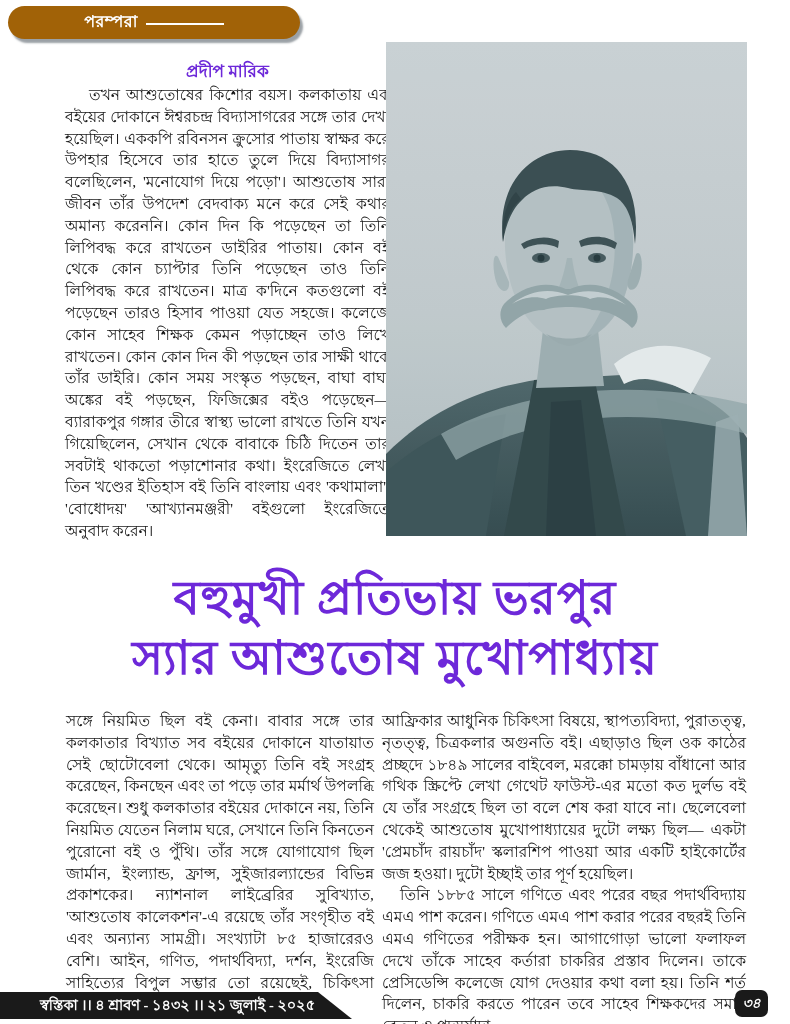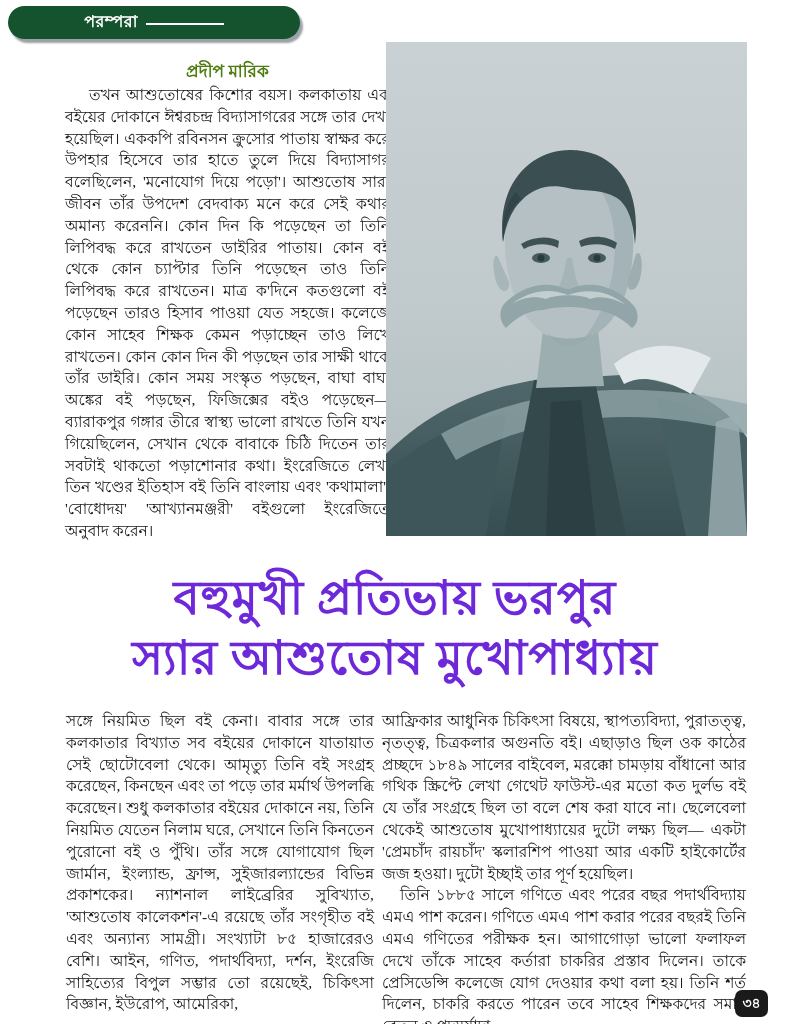--- a/index.html
+++ b/index.html
@@ -6,35 +6,35 @@
   html,body { background:#e8e8e8; }
   .page {
     position:relative; width:790px; height:1024px; margin:0 auto;
     background:#ffffff; overflow:hidden;
     font-family:"Liberation Serif","DejaVu Serif",serif;
     color:#161616;
   }
   
   .tag-pill {
     position:absolute; left:8px; top:6px; width:292px; height:33px;
-    background:#14532d; border-radius:17px;
+    background:#a16207; border-radius:17px;
     box-shadow:3px 4px 2px rgba(130,138,144,0.8);
     display:flex; align-items:center; justify-content:center;
   }
   .tag-pill .tag-label {
     color:#ffffff; font-size:16px; font-weight:bold; letter-spacing:.5px;
     font-family:"Liberation Sans","DejaVu Sans",sans-serif;
   }
   .tag-pill .tag-rule {
     width:78px; height:2px; background:#ffffff; margin-left:8px; margin-top:2px;
   }
   
   .byline {
     position:absolute; left:65px; top:58px; width:325px;
-    text-align:center; font-weight:bold; font-size:17px; color:#4d7c0f;
+    text-align:center; font-weight:bold; font-size:17px; color:#6d28d9;
   }
   .intro {
     position:absolute; left:65px; top:84px; width:325px;
     font-size:15.5px; line-height:21.8px; text-align:justify;
   }
   .intro p { text-indent:24px; }
   
   .photo {
     position:absolute; left:386px; top:42px; width:361px; height:494px;
     overflow:hidden;
@@ -64,21 +64,21 @@
   }
   .footer-text {
     color:#ffffff; font-size:14.5px; font-weight:bold; padding-left:40px;
     white-space:nowrap;
   }
   .page-badge {
     position:absolute; left:735px; top:990px; width:33px; height:27px;
     background:#1A1A1A; border-radius:7px;
     display:flex; align-items:center; justify-content:center;
   }
-  .page-badge .num { color:#ffffff; font-size:14px; font-weight:bold; }
+  .page-badge .num { color:#ffffff; font-size:14px; font-weight:bold;font-style:italic; }
 </style>
 </head>
 <body>
 
 <div class="page">
 
   <div class="tag-pill">
     <span class="tag-label">পরম্পরা</span>
     <span class="tag-rule"></span>
   </div>
@@ -153,17 +153,20 @@
   </div>
 
   <div class="col col-left">
     <p>সঙ্গে নিয়মিত ছিল বই কেনা। বাবার সঙ্গে তার কলকাতার বিখ্যাত সব বইয়ের দোকানে যাতায়াত সেই ছোটোবেলা থেকে। আমৃত্যু তিনি বই সংগ্রহ করেছেন, কিনছেন এবং তা পড়ে তার মর্মার্থ উপলব্ধি করেছেন। শুধু কলকাতার বইয়ের দোকানে নয়, তিনি নিয়মিত যেতেন নিলাম ঘরে, সেখানে তিনি কিনতেন পুরোনো বই ও পুঁথি। তাঁর সঙ্গে যোগাযোগ ছিল জার্মান, ইংল্যান্ড, ফ্রান্স, সুইজারল্যান্ডের বিভিন্ন প্রকাশকের। ন্যাশনাল লাইব্রেরির সুবিখ্যাত, 'আশুতোষ কালেকশন'-এ রয়েছে তাঁর সংগৃহীত বই এবং অন্যান্য সামগ্রী। সংখ্যাটা ৮৫ হাজারেরও বেশি। আইন, গণিত, পদার্থবিদ্যা, দর্শন, ইংরেজি সাহিত্যের বিপুল সম্ভার তো রয়েছেই, চিকিৎসা বিজ্ঞান, ইউরোপ, আমেরিকা,</p>
   </div>
   <div class="col col-right">
     <p>আফ্রিকার আধুনিক চিকিৎসা বিষয়ে, স্থাপত্যবিদ্যা, পুরাতত্ত্ব, নৃতত্ত্ব, চিত্রকলার অগুনতি বই। এছাড়াও ছিল ওক কাঠের প্রচ্ছদে ১৮৪৯ সালের বাইবেল, মরক্কো চামড়ায় বাঁধানো আর গথিক স্ক্রিপ্টে লেখা গেথেট ফাউস্ট-এর মতো কত দুর্লভ বই যে তাঁর সংগ্রহে ছিল তা বলে শেষ করা যাবে না। ছেলেবেলা থেকেই আশুতোষ মুখোপাধ্যায়ের দুটো লক্ষ্য ছিল— একটা 'প্রেমচাঁদ রায়চাঁদ' স্কলারশিপ পাওয়া আর একটি হাইকোর্টের জজ হওয়া। দুটো ইচ্ছাই তার পূর্ণ হয়েছিল।</p>
     <p class="indented">তিনি ১৮৮৫ সালে গণিতে এবং পরের বছর পদার্থবিদ্যায় এমএ পাশ করেন। গণিতে এমএ পাশ করার পরের বছরই তিনি এমএ গণিতের পরীক্ষক হন। আগাগোড়া ভালো ফলাফল দেখে তাঁকে সাহেব কর্তারা চাকরির প্রস্তাব দিলেন। তাকে প্রেসিডেন্সি কলেজে যোগ দেওয়ার কথা বলা হয়। তিনি শর্ত দিলেন, চাকরি করতে পারেন তবে সাহেব শিক্ষকদের সমান বেতন ও পদমর্যাদা</p>
   </div>
 
+  <div class="footer-bar">
+    <span class="footer-text">স্বস্তিকা ।। ৪ শ্রাবণ - ১৪৩২ ।। ২১ জুলাই - ২০২৫</span>
+  </div>
   <div class="page-badge">
     <span class="num">৩৪</span>
   </div>
 
 </div>
 
 </body></html>

